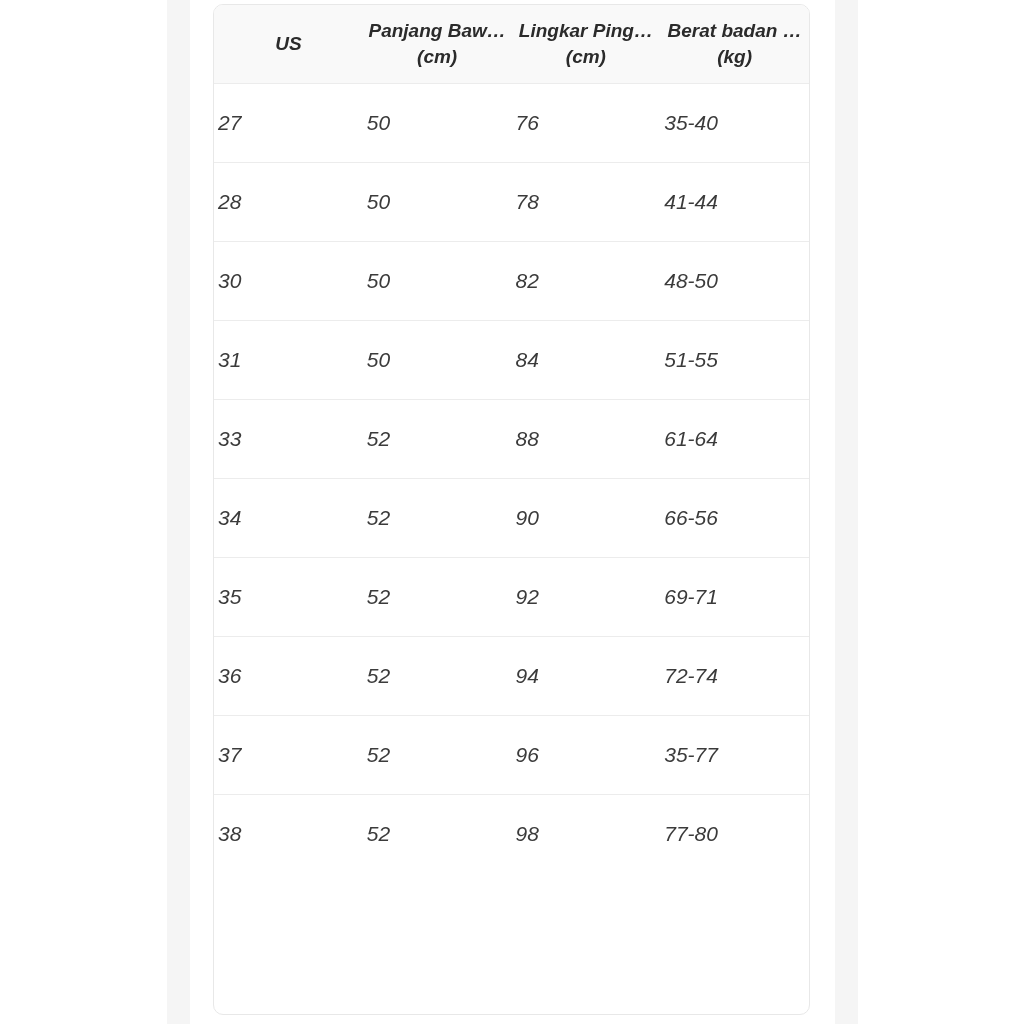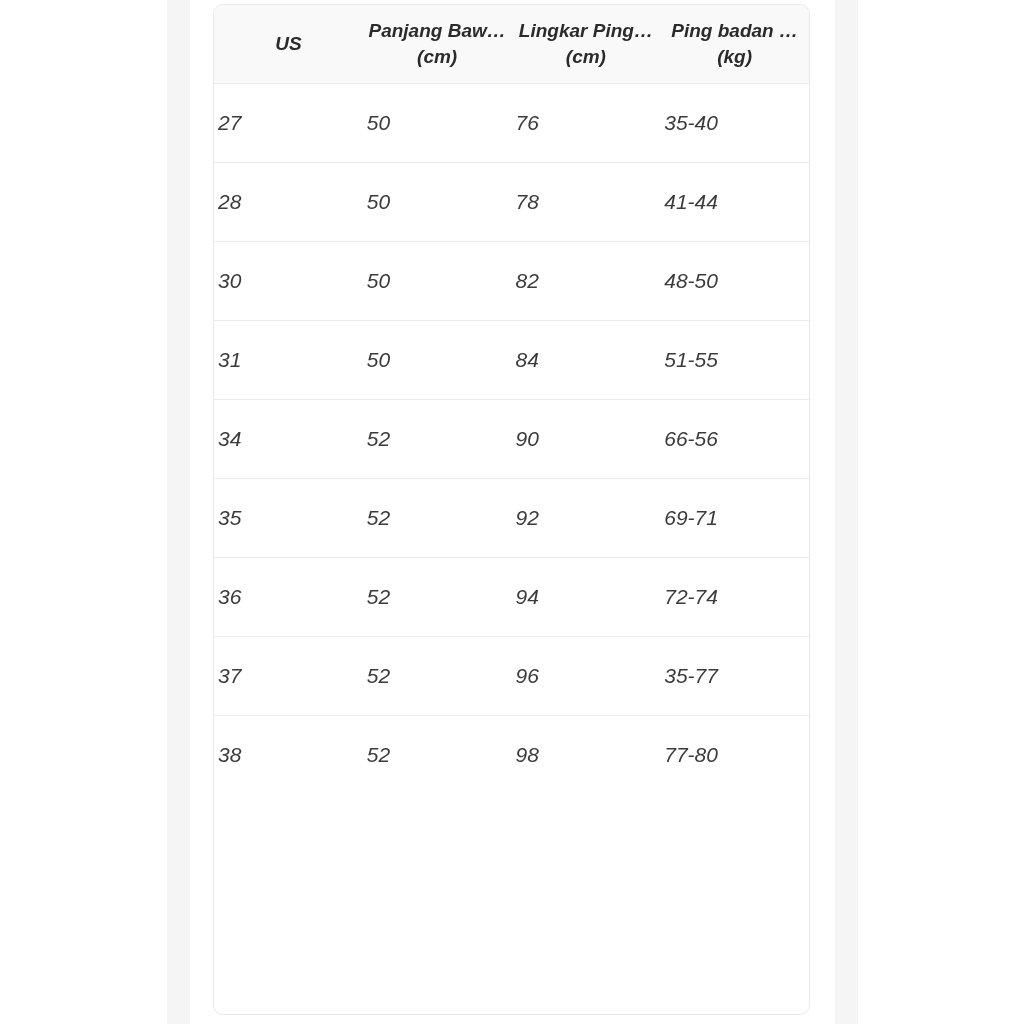--- a/index.html
+++ b/index.html
@@ -112,21 +112,21 @@
             </th>
             <th>
               <span class="hdr-line1">Panjang Baw…</span>
               <span class="hdr-line2">(cm)</span>
             </th>
             <th>
               <span class="hdr-line1">Lingkar Ping…</span>
               <span class="hdr-line2">(cm)</span>
             </th>
             <th>
-              <span class="hdr-line1">Ping badan …</span>
+              <span class="hdr-line1">Berat badan …</span>
               <span class="hdr-line2">(kg)</span>
             </th>
           </tr>
       </thead>
       <tbody id="table-body">
           <tr>
             <td>27</td>
             <td>50</td>
             <td>76</td>
             <td>35-40</td>
@@ -141,20 +141,26 @@
             <td>30</td>
             <td>50</td>
             <td>82</td>
             <td>48-50</td>
           </tr>
           <tr>
             <td>31</td>
             <td>50</td>
             <td>84</td>
             <td>51-55</td>
+          </tr>
+          <tr>
+            <td>33</td>
+            <td>52</td>
+            <td>88</td>
+            <td>61-64</td>
           </tr>
           <tr>
             <td>34</td>
             <td>52</td>
             <td>90</td>
             <td>66-56</td>
           </tr>
           <tr>
             <td>35</td>
             <td>52</td>

